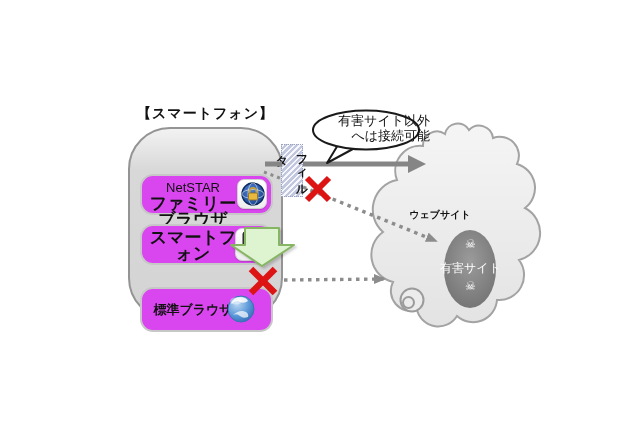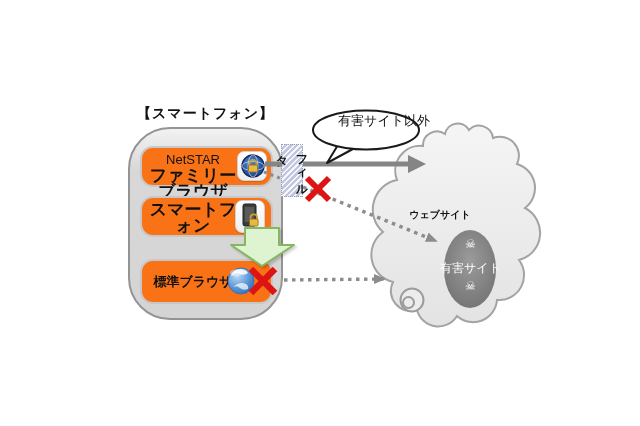--- a/index.html
+++ b/index.html
@@ -17,21 +17,21 @@
     font-size:14px;font-weight:bold;letter-spacing:1px;z-index:2;font-family:Liberation Mono, monospace;
   }
   .phone{
     left:128px;top:127px;width:155px;height:193px;box-sizing:border-box;
     border:2.5px solid #949494;border-radius:42px;
     background:linear-gradient(180deg,#f2f2f2 0%,#d8d8d8 22%,#d4d4d4 100%);
     z-index:1;
   }
   .app-box{
     position:absolute;left:140px;width:133px;box-sizing:border-box;
-    background:#f97316;border:2px solid #c7c7c7;border-radius:13px;z-index:2;
+    background:#d946ef;border:2px solid #c7c7c7;border-radius:13px;z-index:2;margin-top:28px;
   }
   .app-box .app-label{position:absolute;left:4px;width:94px;text-align:center;line-height:16px;}
   .l1{font-size:13px;}
   .l2{font-size:17px;font-weight:bold;}
   .single{font-size:13px;font-weight:bold;}
   .app-icon{position:absolute;}
 
   .icon-card{
     box-sizing:border-box;background:linear-gradient(180deg,#ffffff,#eeeeee);
     border:1px solid #d0d0d0;border-radius:7px;box-shadow:0 1px 1px rgba(0,0,0,.15);
@@ -191,20 +191,21 @@
       </svg>
     </div>
   </div>
 
   <div class="abs filter-badge">
     <span>フィルタ</span>
   </div>
 
   <div class="abs bubble-text">
     <div>有害サイト以外</div>
+    <div>へは接続可能</div>
   </div>
 
   <div class="abs website-label">ウェブサイト</div>
   <div class="abs harmful skull" style="top:238px;">☠</div>
   <div class="abs harmful harmful-label" style="top:261px;">有害サイト</div>
   <div class="abs harmful skull" style="top:280px;">☠</div>
 
   <svg id="svg-top" class="layer" width="640" height="426" viewBox="0 0 640 426">
 
     <g>

